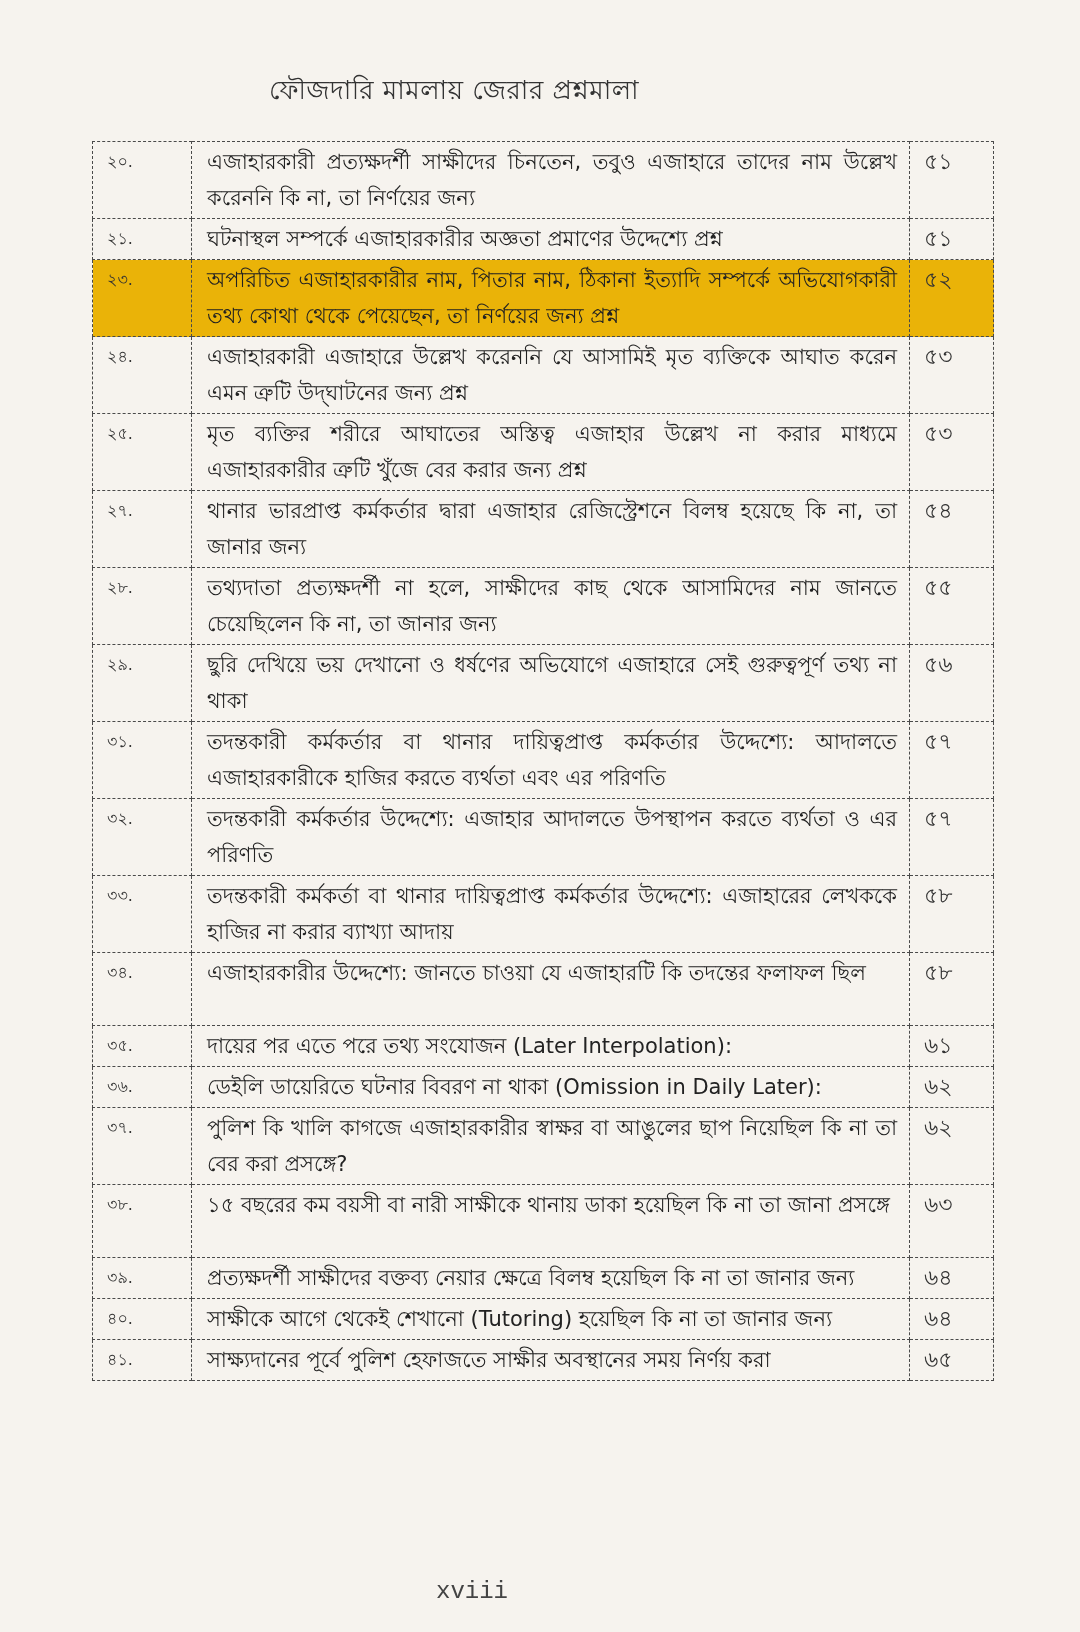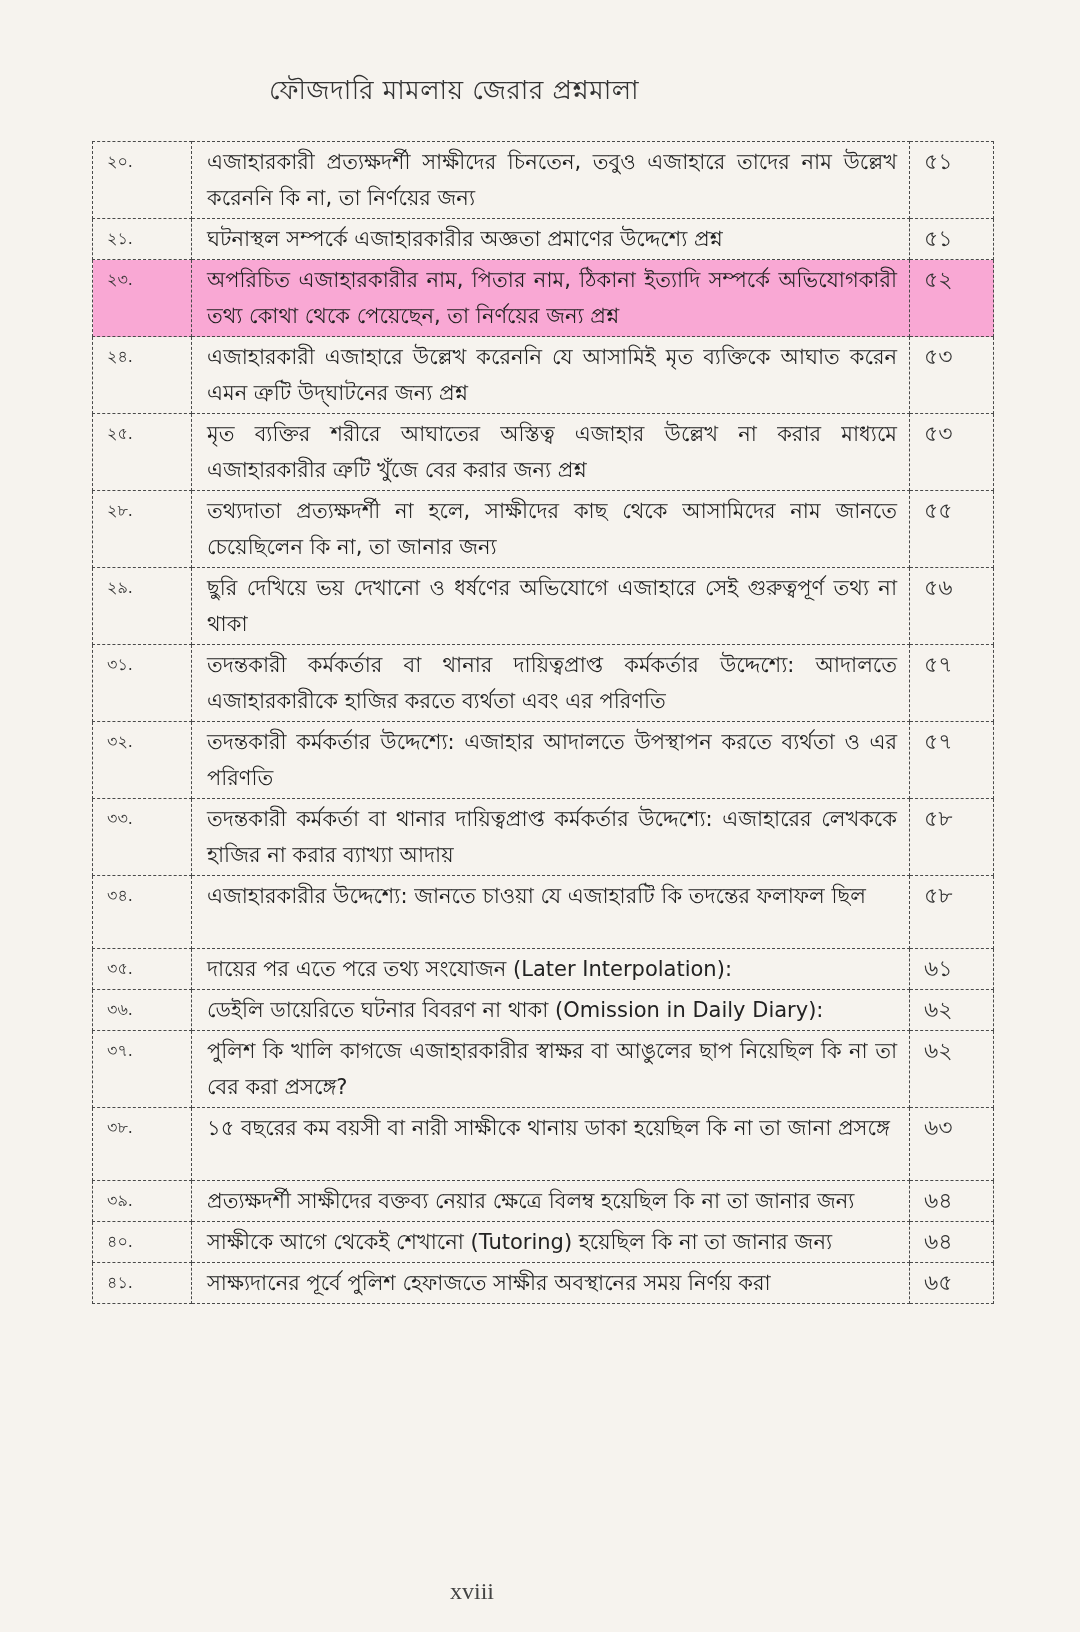--- a/index.html
+++ b/index.html
@@ -59,29 +59,29 @@
       text-align-last: left;
       font-family: "DejaVu Sans", "Liberation Sans", sans-serif;
     }
     .toc-table td.page {
       padding-left: 14px;
       padding-top: 2px;
       font-size: 22px;
       color: #333;
     }
     .toc-table tr.shaded td {
-      background: #f9a8d4;
+      background: #eab308;
     }
     .page-footer {
       position: absolute;
       top: 1578px;
       left: 0;
       width: 944px;
       text-align: center;
-      font-family: Liberation Serif, serif;
+      font-family: Liberation Mono, monospace;
       font-size: 24px;
       color: #444;
     }
   </style>
 </head>
 <body>
 
 <div class="page-header">ফৌজদারি মামলায় জেরার প্রশ্নমালা</div>
 
 <table class="toc-table">
@@ -109,20 +109,25 @@
     <tr style="height:74px">
       <td class="num">২৪.</td>
       <td class="title">এজাহারকারী এজাহারে উল্লেখ করেননি যে  আসামিই মৃত ব্যক্তিকে আঘাত করেন এমন ত্রুটি উদ্‌ঘাটনের জন্য প্রশ্ন</td>
       <td class="page">৫৩</td>
     </tr>
     <tr style="height:74px">
       <td class="num">২৫.</td>
       <td class="title">মৃত ব্যক্তির শরীরে আঘাতের অস্তিত্ব এজাহার উল্লেখ না করার মাধ্যমে এজাহারকারীর ত্রুটি খুঁজে বের করার জন্য প্রশ্ন</td>
       <td class="page">৫৩</td>
     </tr>
+    <tr style="height:74px">
+      <td class="num">২৭.</td>
+      <td class="title">থানার ভারপ্রাপ্ত কর্মকর্তার দ্বারা এজাহার রেজিস্ট্রেশনে বিলম্ব হয়েছে কি না, তা জানার জন্য</td>
+      <td class="page">৫৪</td>
+    </tr>
     <tr style="height:69px">
       <td class="num">২৮.</td>
       <td class="title">তথ্যদাতা প্রত্যক্ষদর্শী না হলে, সাক্ষীদের কাছ থেকে আসামিদের নাম জানতে চেয়েছিলেন কি না, তা জানার জন্য</td>
       <td class="page">৫৫</td>
     </tr>
     <tr style="height:69px">
       <td class="num">২৯.</td>
       <td class="title">ছুরি দেখিয়ে ভয় দেখানো ও ধর্ষণের অভিযোগে এজাহারে সেই গুরুত্বপূর্ণ তথ্য না থাকা</td>
       <td class="page">৫৬</td>
     </tr>
@@ -146,21 +151,21 @@
       <td class="title">এজাহারকারীর উদ্দেশ্যে: জানতে চাওয়া যে এজাহারটি কি তদন্তের ফলাফল ছিল</td>
       <td class="page">৫৮</td>
     </tr>
     <tr style="height:38px">
       <td class="num">৩৫.</td>
       <td class="title latin-mixed">দায়ের পর এতে পরে তথ্য সংযোজন (Later Interpolation):</td>
       <td class="page">৬১</td>
     </tr>
     <tr style="height:38px">
       <td class="num">৩৬.</td>
-      <td class="title latin-mixed">ডেইলি ডায়েরিতে ঘটনার বিবরণ না থাকা (Omission in Daily Diary):</td>
+      <td class="title latin-mixed">ডেইলি ডায়েরিতে ঘটনার বিবরণ না থাকা (Omission in Daily Later):</td>
       <td class="page">৬২</td>
     </tr>
     <tr style="height:72px">
       <td class="num">৩৭.</td>
       <td class="title">পুলিশ কি খালি কাগজে এজাহারকারীর স্বাক্ষর বা আঙুলের ছাপ নিয়েছিল কি না তা বের করা প্রসঙ্গে?</td>
       <td class="page">৬২</td>
     </tr>
     <tr style="height:73px">
       <td class="num">৩৮.</td>
       <td class="title">১৫ বছরের কম বয়সী বা নারী সাক্ষীকে থানায় ডাকা হয়েছিল কি না তা জানা প্রসঙ্গে</td>

